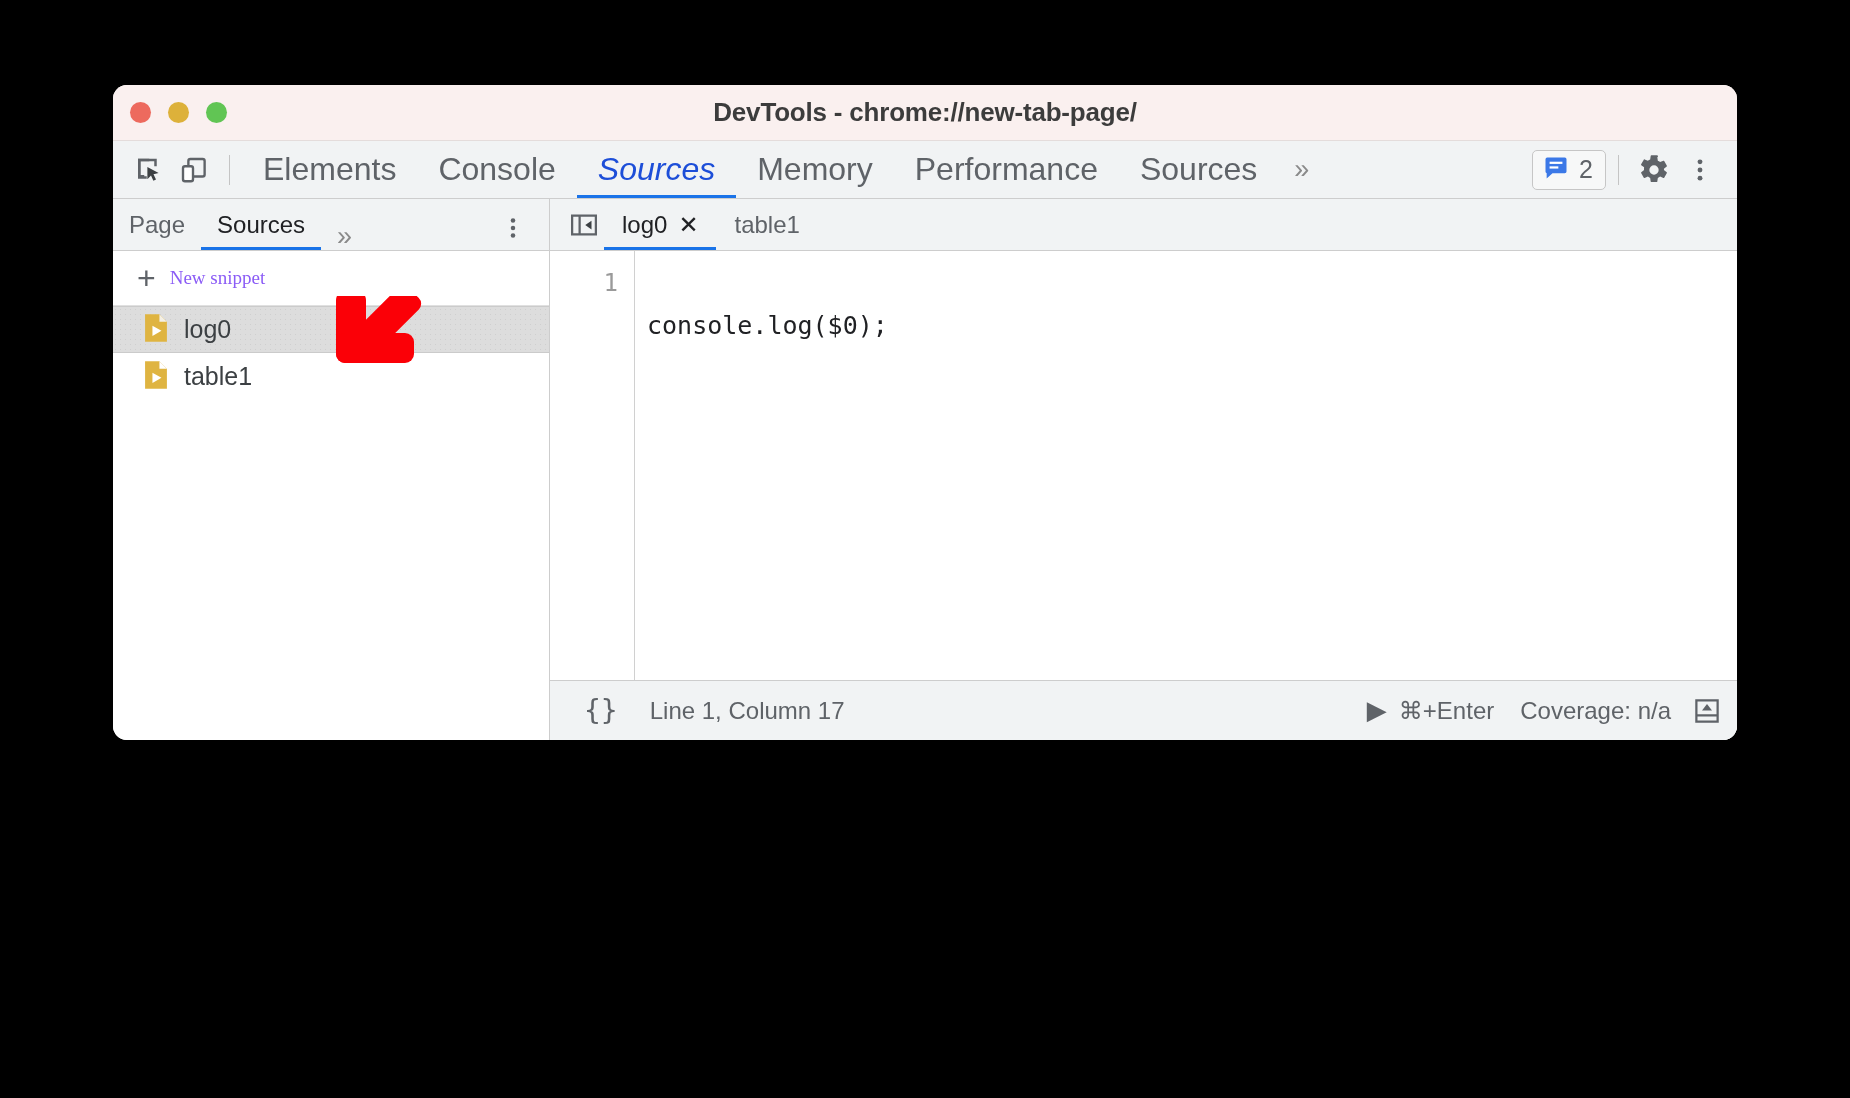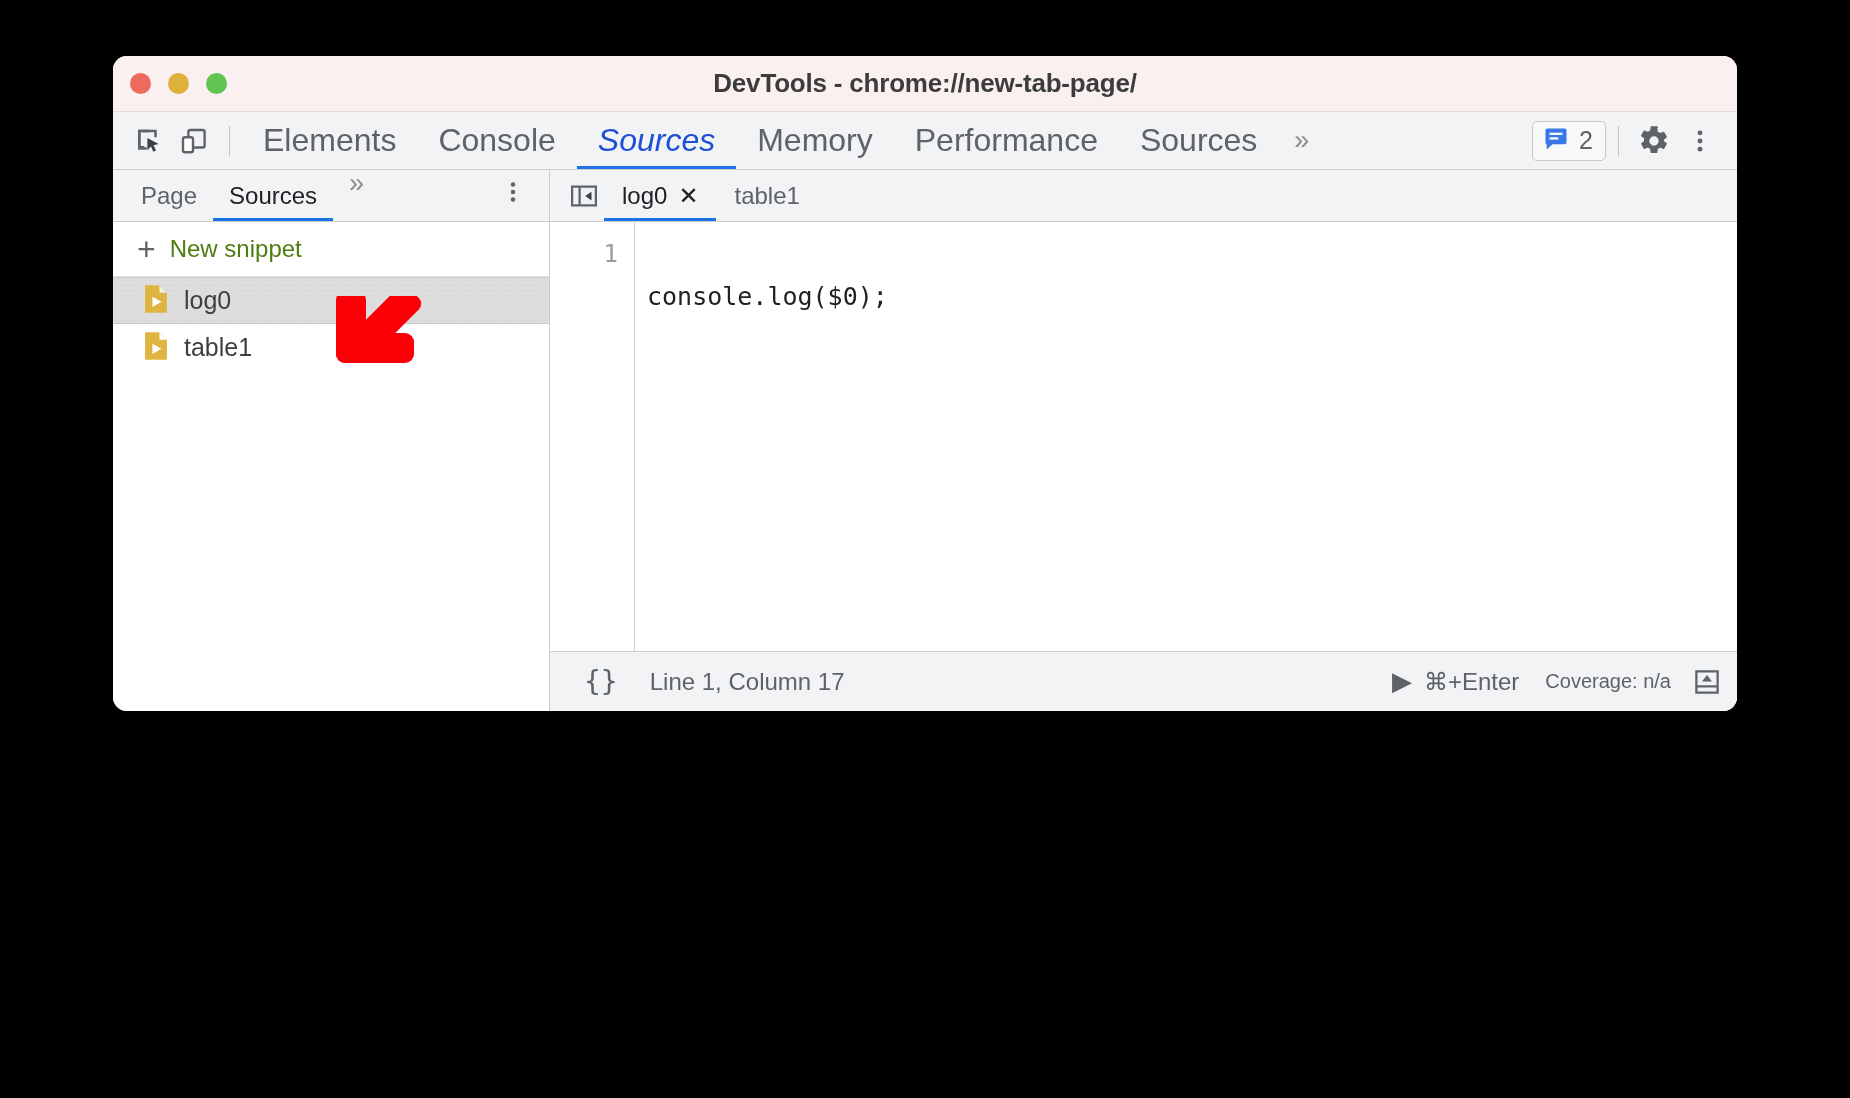--- a/index.html
+++ b/index.html
@@ -7,21 +7,21 @@
     width: 1850px; height: 1098px;
     background: #000000;
     font-family: "Liberation Sans", sans-serif;
     overflow: hidden;
   }
   #root { position: relative; width: 1850px; height: 1098px; }
 
   
   .window {
     position: absolute;
-    left: 113px; top: 56px;
+    left: 113px; top: 85px;
     width: 1624px; height: 655px;
     background: #ffffff;
     border-radius: 14px 14px 14px 14px;
     box-shadow: 0 0 0 1px rgba(0,0,0,0.10);
     overflow: hidden;
     display: flex;
     flex-direction: column;
   }
 
   
@@ -92,22 +92,21 @@
   .nav-pane {
     width: 437px; flex: 0 0 437px;
     display: flex; flex-direction: column;
     border-right: 1px solid #cdcdcd;
     background: #ffffff;
   }
   .nav-tabbar {
     height: 52px; flex: 0 0 52px;
     background: #f1f3f4;
     border-bottom: 1px solid #cdcdcd;
-    display: flex; align-items: flex-start;
-    padding-left: 12px;
+    display: flex; align-items: flex-end;
   }
   .nav-tab {
     position: relative; height: 100%;
     display: flex; align-items: center;
     padding: 0 16px;
     font-size: 24px; color: #5f6368; cursor: pointer;
   }
   .nav-tab.active { color: #202124; }
   .nav-tab.active::after {
     content: ""; position: absolute; left: 0; right: 0; bottom: 0;
@@ -115,21 +114,21 @@
   }
   .kebab { width: 44px; height: 44px; display:flex; align-items:center; justify-content:center; cursor:pointer; }
   .new-snippet-row {
     height: 55px; flex: 0 0 55px;
     display: flex; align-items: center;
     padding-left: 24px; gap: 14px;
     background: #ffffff;
     border-bottom: 1px solid #e0e0e0;
     cursor: pointer;
   }
-  .new-snippet-label { font-size: 24px; color: #4d7c0f; }
+  .new-snippet-label { font-size: 19px; color: #8b5cf6; font-family: Liberation Serif, serif; }
   .plus-glyph { font-size: 32px; color: #5f6368; line-height: 1; font-weight: 300; }
 
   .file-list { flex: 1 1 auto; overflow: hidden; }
   .file-row {
     height: 47px; display: flex; align-items: center;
     padding-left: 29px; gap: 14px; cursor: pointer;
   }
   .file-row.selected {
     background: #dddddd;
     background-image: radial-gradient(#cfcfcf 0.8px, transparent 0.8px);
@@ -185,21 +184,21 @@
     padding: 0 8px 0 24px; gap: 0;
   }
   .fmt-icon {
     font-family: "DejaVu Sans Mono", monospace;
     font-size: 28px; color: #5f6368; cursor: pointer;
     padding: 0 10px;
   }
   .status-text { font-size: 24px; color: #5f6368; margin-left: 22px; }
   .run-triangle { font-size: 26px; color: #5f6368; cursor: pointer; }
   .shortcut { font-size: 24px; color: #5f6368; margin-left: 12px; }
-  .coverage { font-size: 20px; color: #5f6368; margin-left: 26px; }
+  .coverage { font-size: 24px; color: #5f6368; margin-left: 26px; }
   .drawer-btn { width: 44px; height: 40px; display:flex; align-items:center; justify-content:center; cursor:pointer; margin-left: 14px; }
 
   
   .annot-arrow {
     position: absolute;
     left: 330px; top: 296px;
     width: 92px; height: 88px;
     pointer-events: none;
   }
 </style>

